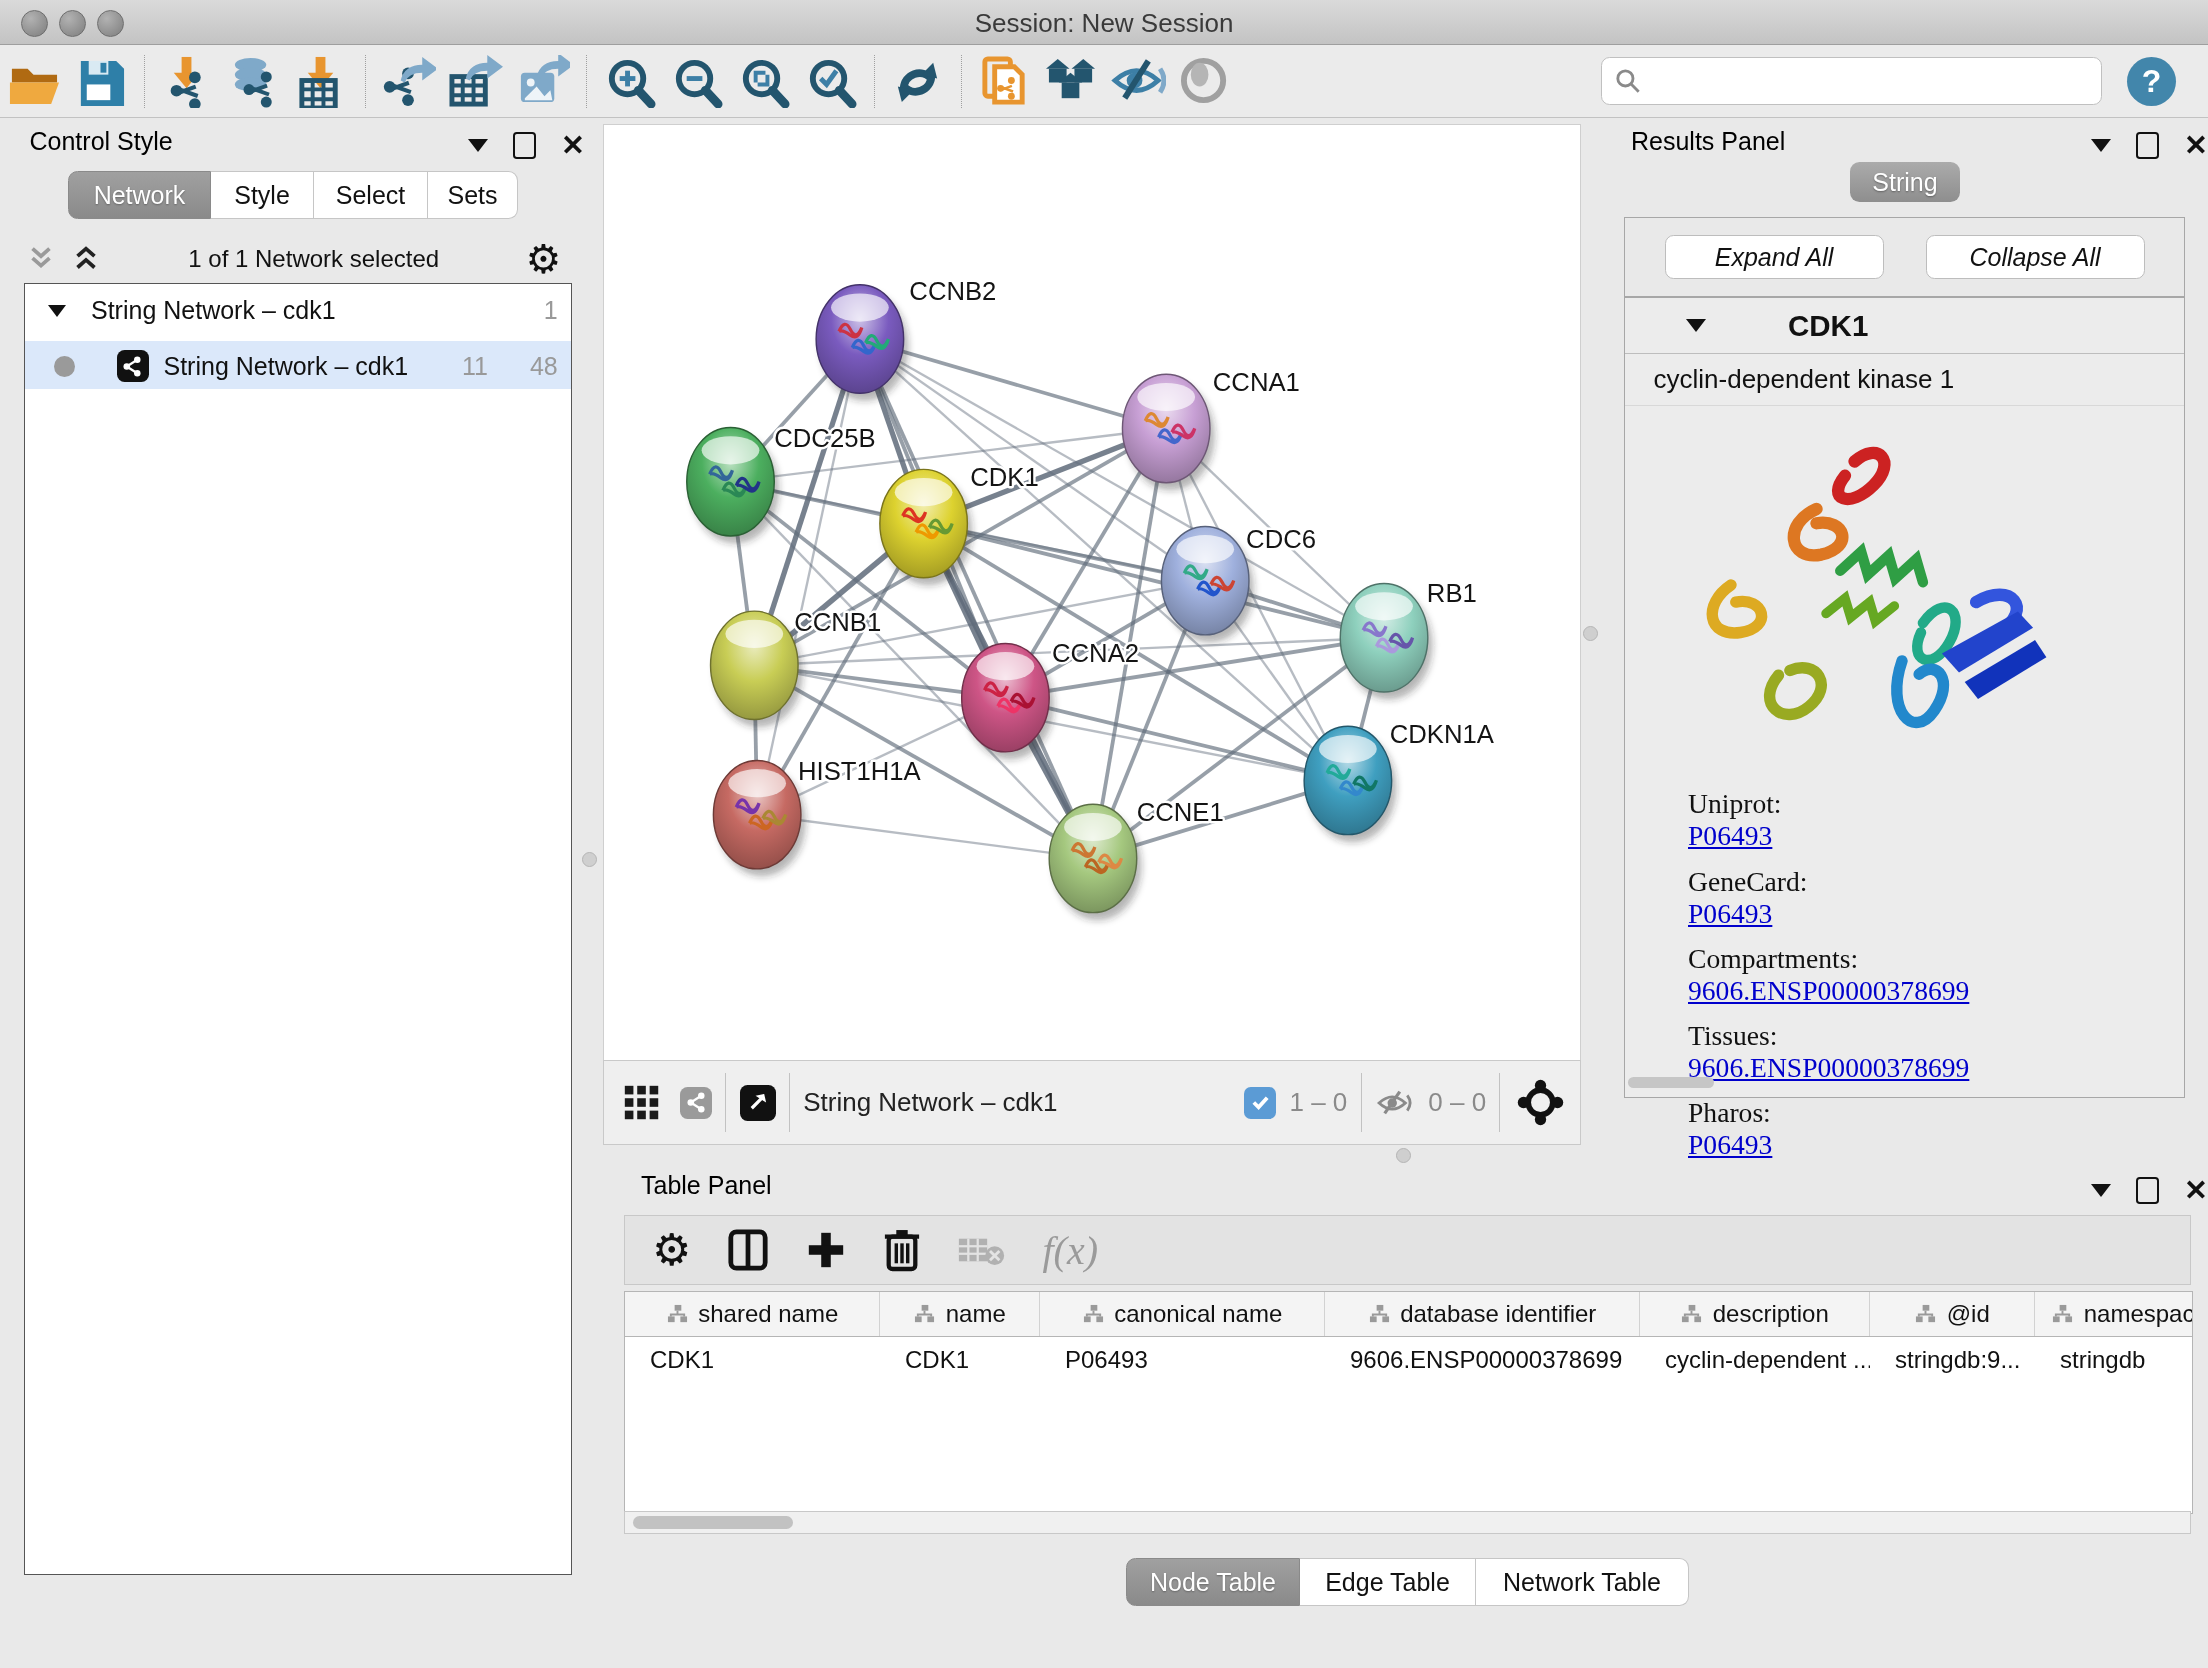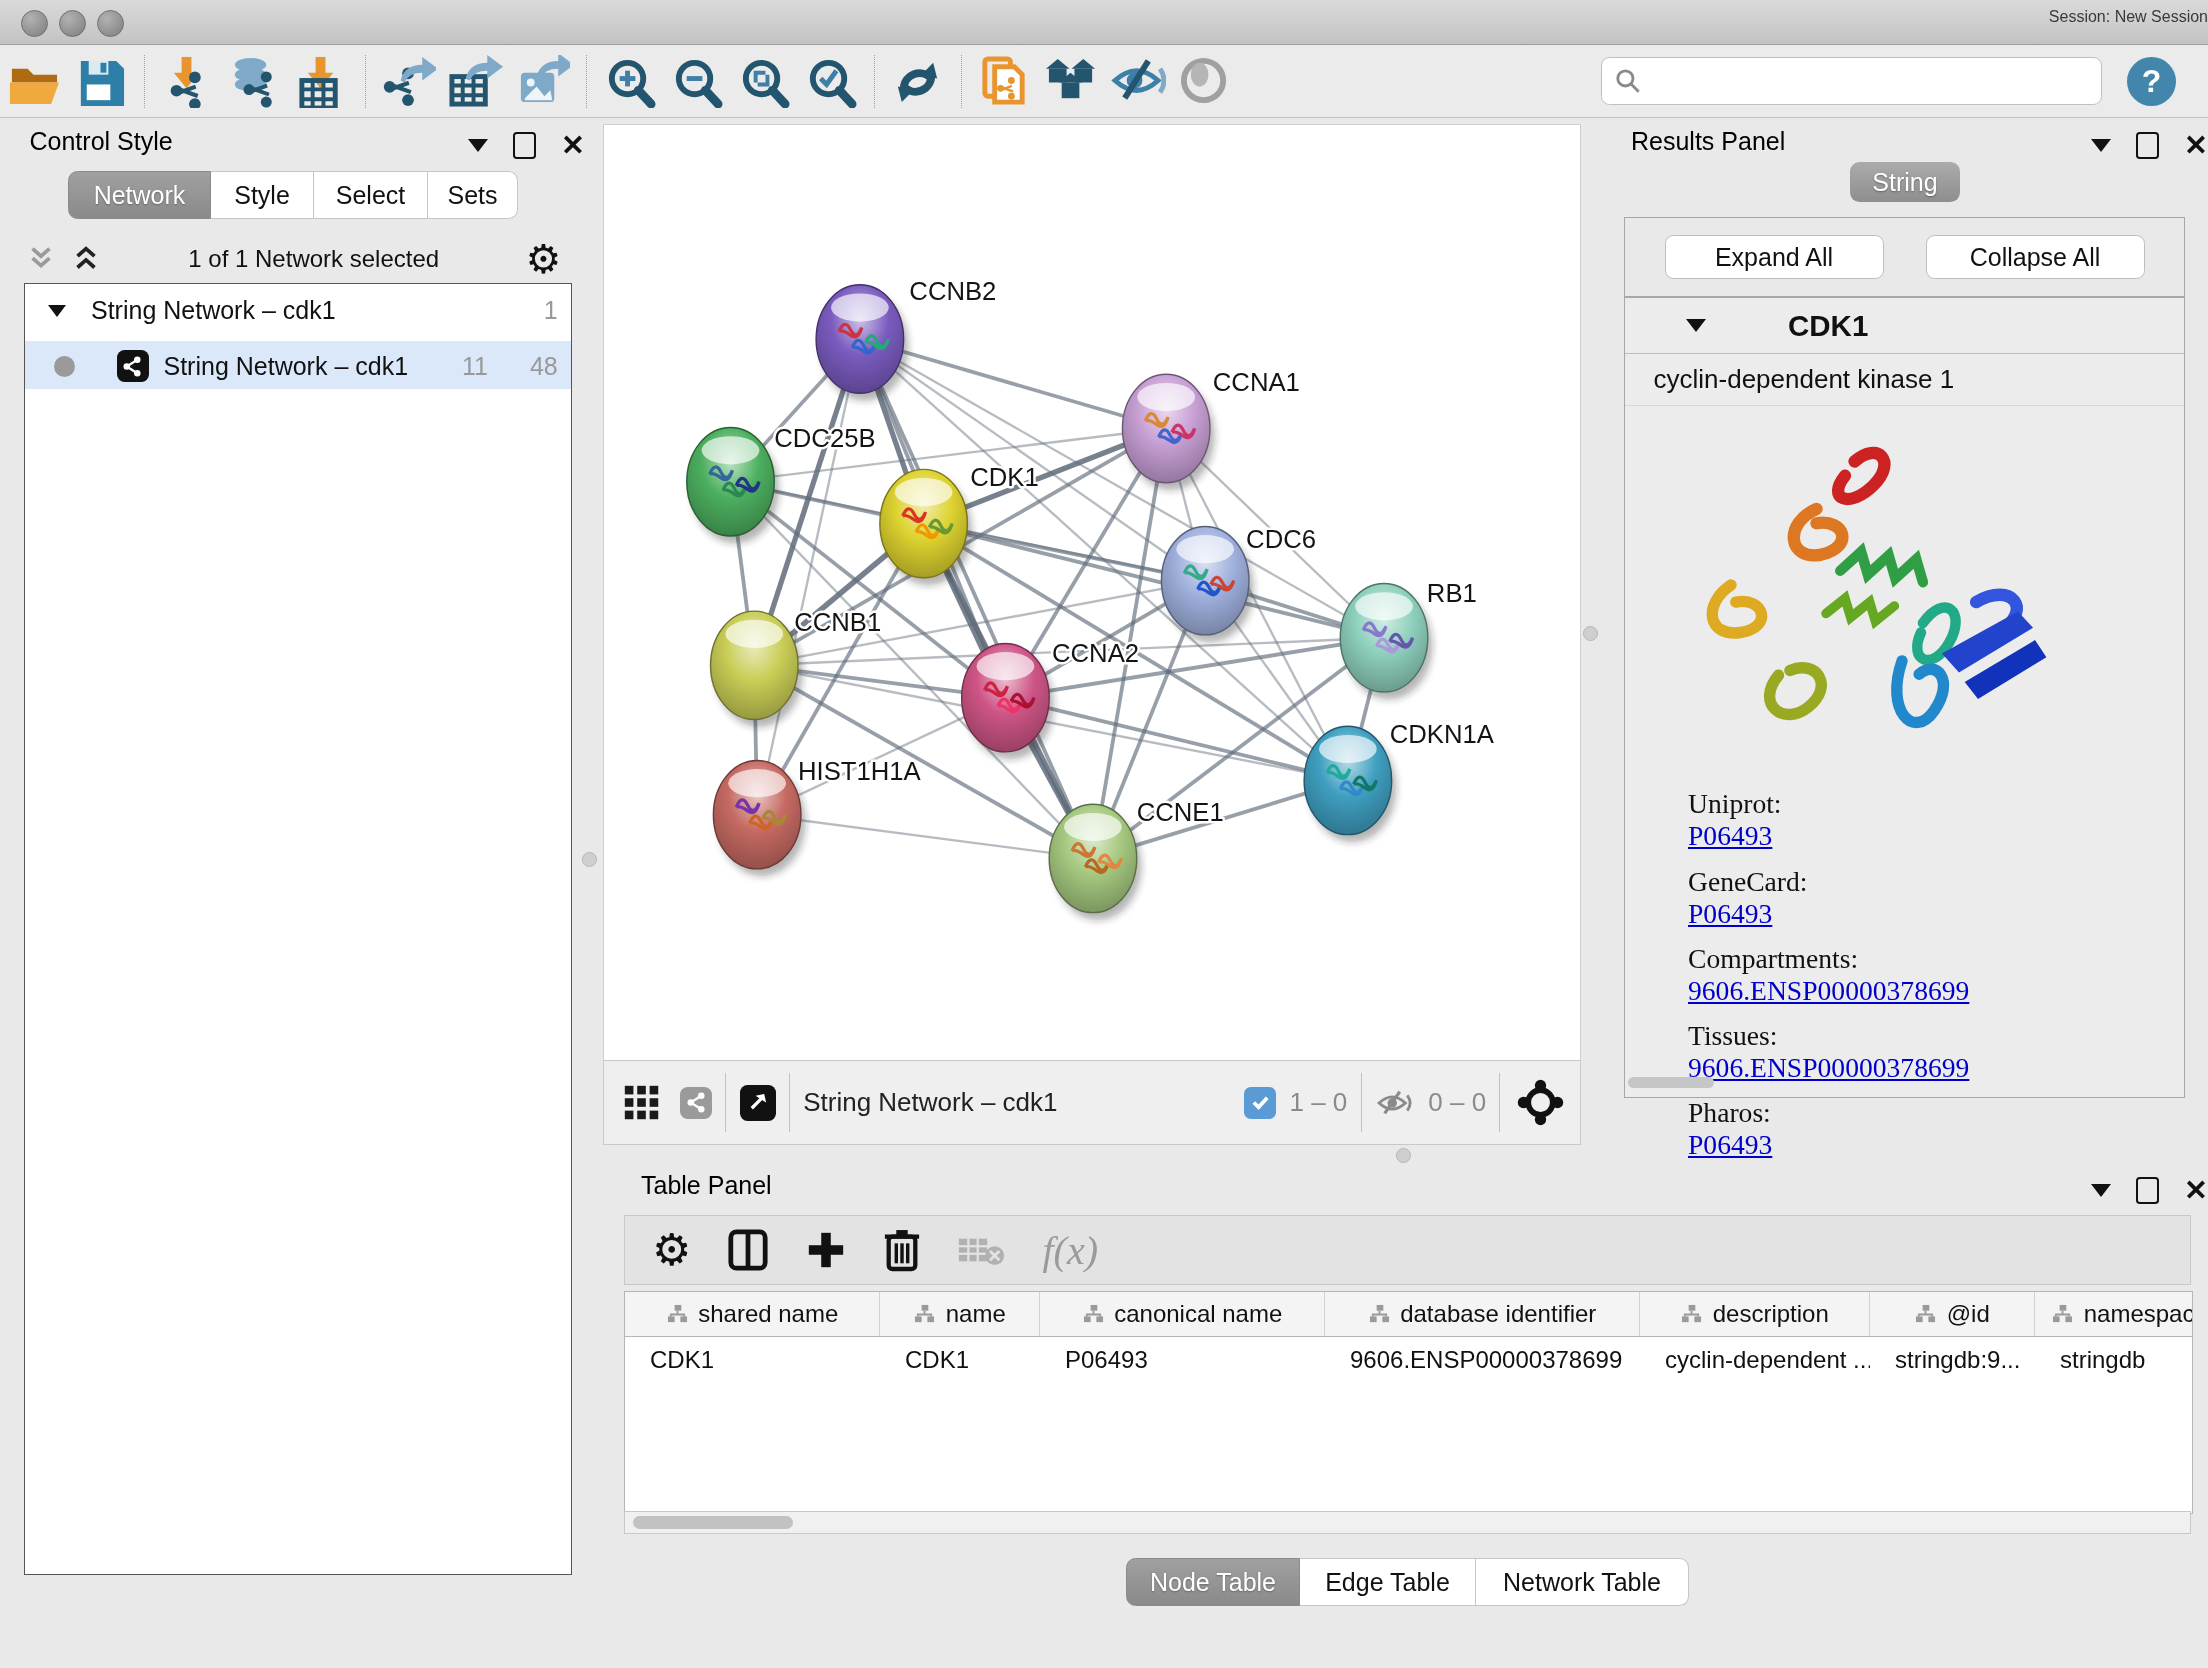--- a/index.html
+++ b/index.html
@@ -3,21 +3,21 @@
 <meta charset="utf-8">
 <style>
   html,body{margin:0;padding:0;background:#dcdcdc;}
   #app{position:relative;width:2208px;height:1668px;background:#e9e9e9;overflow:hidden;
        font-family:"Liberation Sans",sans-serif;color:#111;}
   
   .titlebar{position:absolute;left:0;top:0;width:2208px;height:44px;
     background:linear-gradient(#dadada,#c3c3c3);border-bottom:1px solid #9e9e9e;}
   .traffic{position:absolute;top:9.5px;width:25px;height:25px;border-radius:50%;
     background:radial-gradient(circle at 35% 30%,#b2b2b2,#7d7d7d);border:1px solid #6e6e6e;}
-  .win-title{position:absolute;left:0;right:0;top:7.6px;text-align:right;font-size:16px;color:#3a3a3a;}
+  .win-title{position:absolute;left:0;right:0;top:7.6px;text-align:center;font-size:26px;color:#3a3a3a;}
   
   .toolbar{position:absolute;left:0;top:45px;width:2208px;height:72px;background:#ebebeb;
     border-bottom:1px solid #c2c2c2;display:flex;align-items:center;}
   .tb-btn{width:67px;height:61px;display:flex;align-items:center;justify-content:center;flex:0 0 auto;}
   .tb-sep{width:0;height:53px;border-left:1.9px dotted #9f9f9f;margin:0 9.5px;flex:0 0 auto;}
   .tb-spacer{flex:1 1 auto;}
   .searchbox{width:476px;height:46px;background:#fff;border:1.9px solid #c0c0c0;border-radius:8.6px;
     display:flex;align-items:center;padding:0 11.4px;margin-right:25px;}
   .searchbox input{border:none;outline:none;font-size:25px;flex:1;font-family:inherit;background:transparent;}
   .help-btn{width:49px;height:49px;border-radius:50%;background:#4286ab;color:#fff;font-size:32px;
@@ -46,21 +46,21 @@
   .net-canvas{position:absolute;left:603px;top:124px;width:976px;height:937px;background:#fff;border:1px solid #cfcfcf;}
   .net-footer{position:absolute;left:603px;top:1060px;width:976px;height:83px;background:#efefef;
     border:1px solid #c9c9c9;display:flex;align-items:center;font-size:26px;color:#8a8a8a;}
   .nf-sep{width:0;height:59px;border-left:1px solid #c2c2c2;margin:0 13.3px;}
   .grip{position:absolute;width:13.3px;height:13.3px;border-radius:50%;background:#cfcfcf;border:1px solid #b5b5b5;}
   
   .string-pill{position:absolute;left:1850px;top:162px;width:110px;height:40px;border-radius:9.5px;
     background:linear-gradient(#ababab,#8e8e8e);color:#fff;font-size:25px;display:flex;align-items:center;
     justify-content:center;text-shadow:0 1px 1.9px rgba(0,0,0,.35);}
   .rp-box{position:absolute;left:1624px;top:217px;width:559px;height:78px;background:#e9e9e9;
-    border:1px solid #a7a7a7;display:flex;align-items:center;justify-content:center;gap:42px;}
+    border:1px solid #a7a7a7;display:flex;align-items:center;justify-content:center;gap:42px;font-style:italic;}
   .rp-btn{min-width:183px;height:42px;background:#fff;border:1px solid #bdbdbd;border-radius:8.6px;
     font-size:25px;display:flex;align-items:center;justify-content:center;padding:0 17px;}
   .rp-main{position:absolute;left:1624px;top:297px;width:559px;height:799px;background:#ececec;border:1px solid #a7a7a7;}
   .rp-entry-hdr{height:55px;border-bottom:1px solid #bdbdbd;display:flex;align-items:center;background:#ececec;}
   .rp-entry-hdr .gene{font-size:29.5px;font-weight:bold;}
   .rp-desc{height:51px;display:flex;align-items:center;border-bottom:1px solid #d8d8d8;font-size:26px;padding-left:28.5px;}
   .xl{font-family:"Liberation Serif",serif;font-size:27.6px;}
   .xl-head{font-weight:bold;margin:17px 0 3.8px 42px;}
   .xl-row{display:flex;margin:13.3px 0 0 63px;flex-direction:column;}
   .xl-label{width:181px;}

